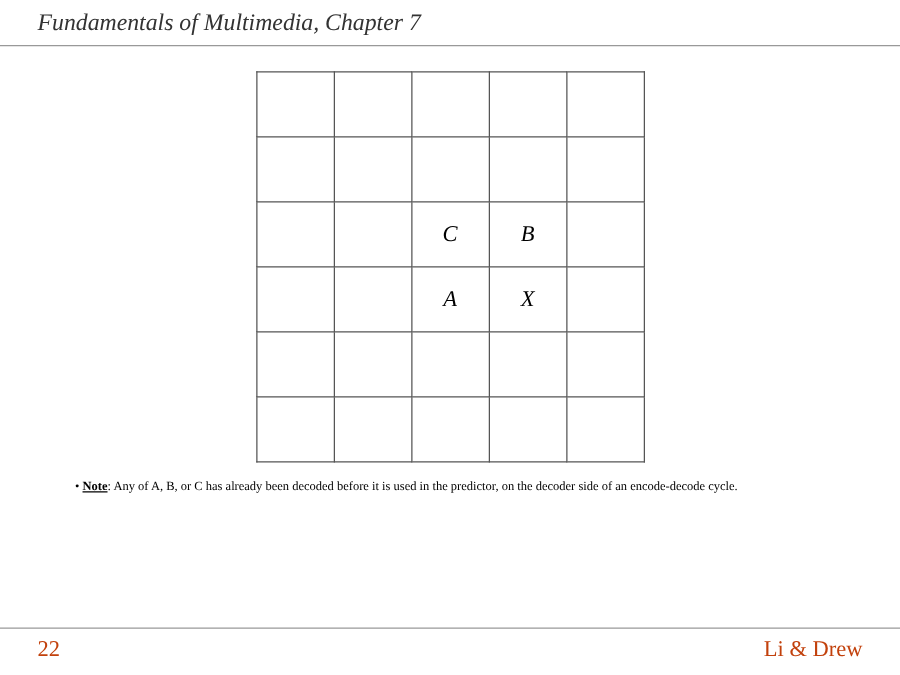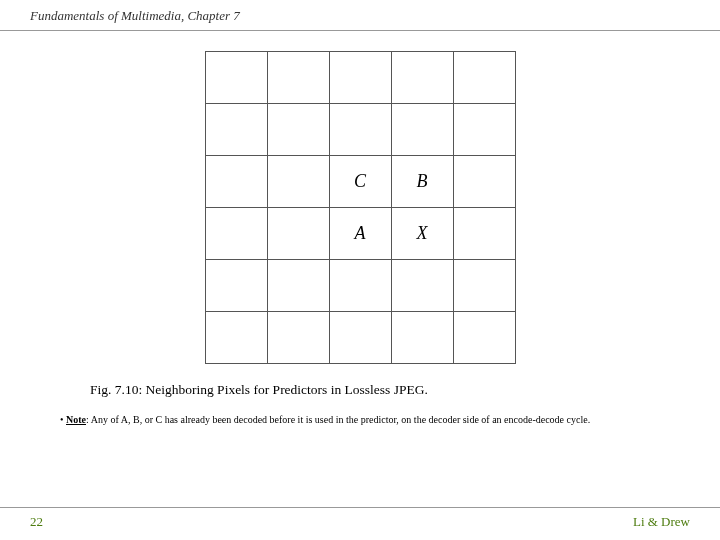--- a/index.html
+++ b/index.html
@@ -15,21 +15,21 @@
       position: relative;
     }
 
     .header {
       padding: 8px 30px 6px 30px;
       border-bottom: 1px solid #999;
     }
 
     .header-title {
       font-style: italic;
-      font-size: 13px;
+      font-size: 19px;
       color: #333;
     }
 
     .main-content {
       padding: 10px 50px 10px 50px;
       display: flex;
       flex-direction: column;
       align-items: center;
     }
 
@@ -85,22 +85,22 @@
 
     .footer {
       position: absolute;
       bottom: 10px;
       left: 0;
       right: 0;
       border-top: 1px solid #999;
       padding: 6px 30px 0 30px;
       display: flex;
       justify-content: space-between;
-      font-size: 13px;
-      color: #4d7c0f;
+      font-size: 18px;
+      color: #c2410c;
     }
   </style>
 </head>
 <body>
 
 <div class="header">
   <span class="header-title">Fundamentals of Multimedia, Chapter 7</span>
 </div>
 
 <div class="main-content">
@@ -147,23 +147,20 @@
           <td></td>
           <td></td>
           <td></td>
           <td></td>
           <td></td>
         </tr>
       </tbody>
     </table>
   </div>
 
-  <div class="fig-caption">
-    <span>Fig. 7.10: Neighboring Pixels for Predictors in Lossless JPEG.</span>
-  </div>
 
   <div class="note-section">
     <p>
       <span>• </span>
       <span class="note-label">Note</span><span>: Any of A, B, or C has already been decoded before it is used in the predictor, on the decoder side of an encode-decode cycle.</span>
     </p>
   </div>
 
 </div>
 

